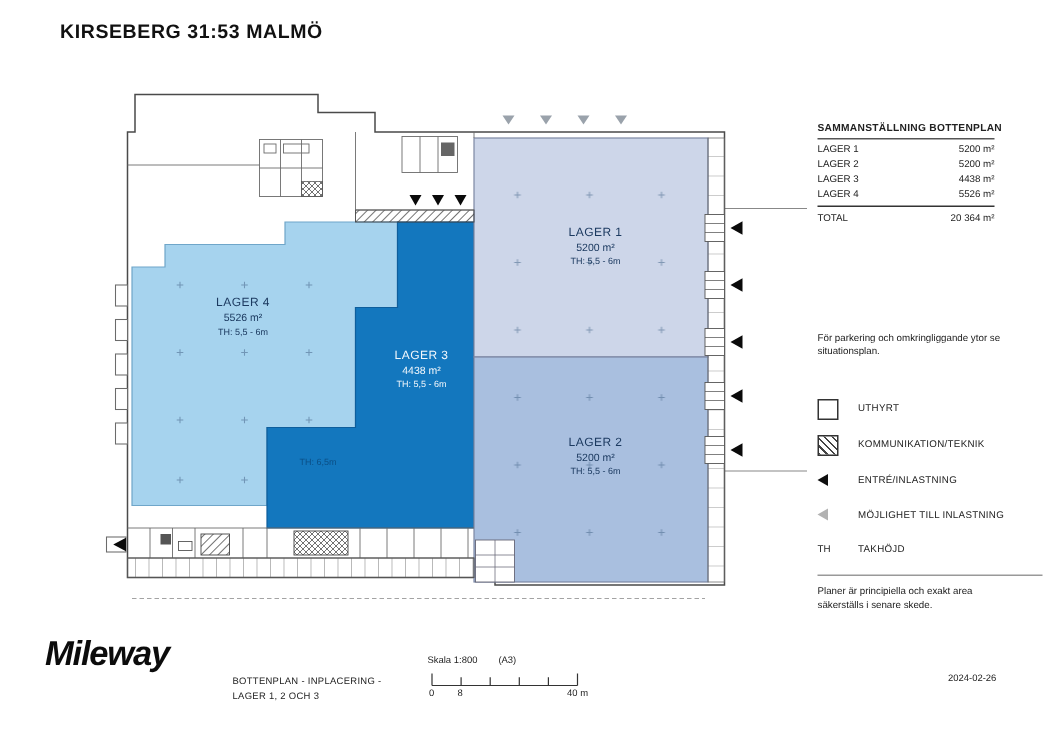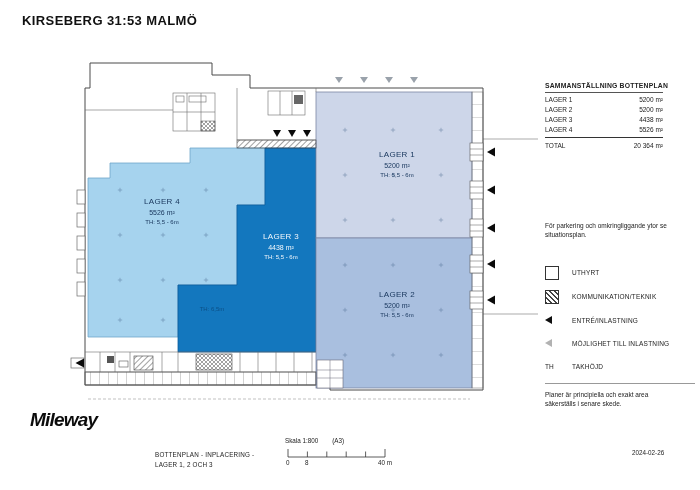--- a/index.html
+++ b/index.html
@@ -1,18 +1,18 @@
 <!DOCTYPE html>
 <html><head>
 <meta charset="utf-8">
 <style>
   html,body{margin:0;padding:0;background:#fff;}
   .page{position:relative;width:700px;height:490px;background:#ffffff;overflow:hidden;
         font-family:"Liberation Sans",sans-serif;color:#1a1a1a;}
-  .doc-title{position:absolute;left:22px;top:13px;font-size:13px;font-weight:bold;letter-spacing:.4px;color:#111;}
+  .doc-title{position:absolute;left:40px;top:13px;font-size:13px;font-weight:bold;letter-spacing:.4px;color:#111;}
   svg.plan{position:absolute;left:0;top:0;}
 
   
   .plan-label{position:absolute;transform:translateX(-50%);text-align:center;color:#1c3a60;line-height:1;}
   .plan-label .l-name{font-size:8px;letter-spacing:.3px;}
   .plan-label .l-area{font-size:7px;margin-top:3px;}
   .plan-label .l-th{font-size:6px;margin-top:3px;}
   .plan-label.light{color:#f2f7fc;}
   .th-extra{position:absolute;transform:translateX(-50%);font-size:6px;color:#0b4f86;}
 
@@ -31,21 +31,21 @@
   .leg-box{width:12px;height:12px;border:1px solid #333;background:#fff;box-sizing:content-box;}
   .leg-box.hatched{background:repeating-linear-gradient(45deg,#444 0,#444 1px,transparent 1px,transparent 3.5px);}
   .leg-tri{width:0;height:0;border-top:4.5px solid transparent;border-bottom:4.5px solid transparent;border-right:7.5px solid #0f0f0f;}
   .leg-tri.gray{border-right-color:#b2b2b2;}
   .leg-th{font-size:6.5px;color:#222;}
   .leg-label{font-size:6.5px;letter-spacing:.2px;margin-left:12px;}
   .rule-light{border:none;border-top:0.6px solid #999;margin:5px 0 0 0;width:150px;}
   .disclaimer{font-size:6.5px;line-height:1.4;width:130px;margin-top:6px;}
 
   
-  .logo{position:absolute;left:30px;top:409px;font-size:19px;font-weight:bold;font-style:italic;
+  .logo{position:absolute;left:30px;top:422px;font-size:23px;font-weight:bold;font-style:italic;
         letter-spacing:-0.8px;color:#0c0c0c;}
   .drawing-title{position:absolute;left:155px;top:450px;font-size:6.3px;line-height:1.6;color:#222;letter-spacing:.2px;}
   .scale-wrap{position:absolute;left:285px;top:437px;font-size:6.3px;color:#222;}
   .scale-text span{margin-right:14px;}
   .scale-bar{display:block;margin-top:2px;}
   .scale-num{position:absolute;font-size:6.3px;top:22px;}
   .date{position:absolute;left:632px;top:449px;font-size:6.3px;color:#222;}
 </style>
 </head>
 <body>

